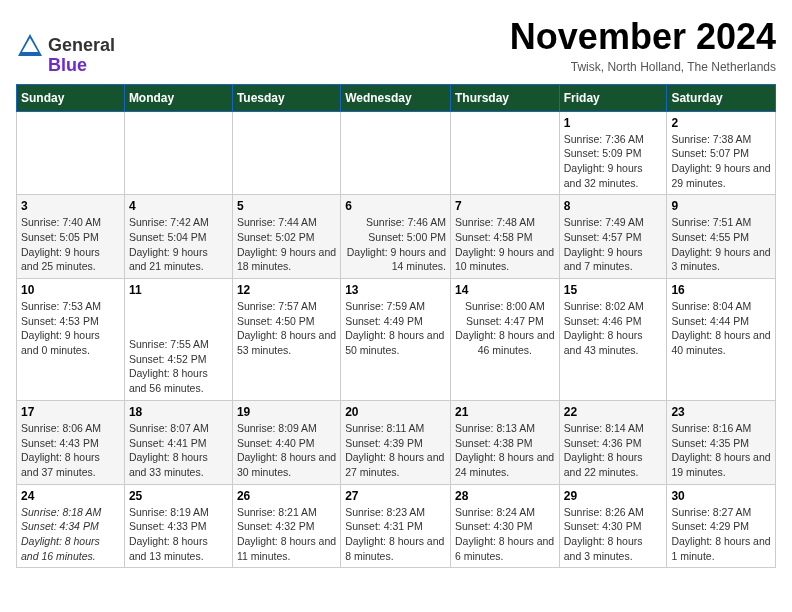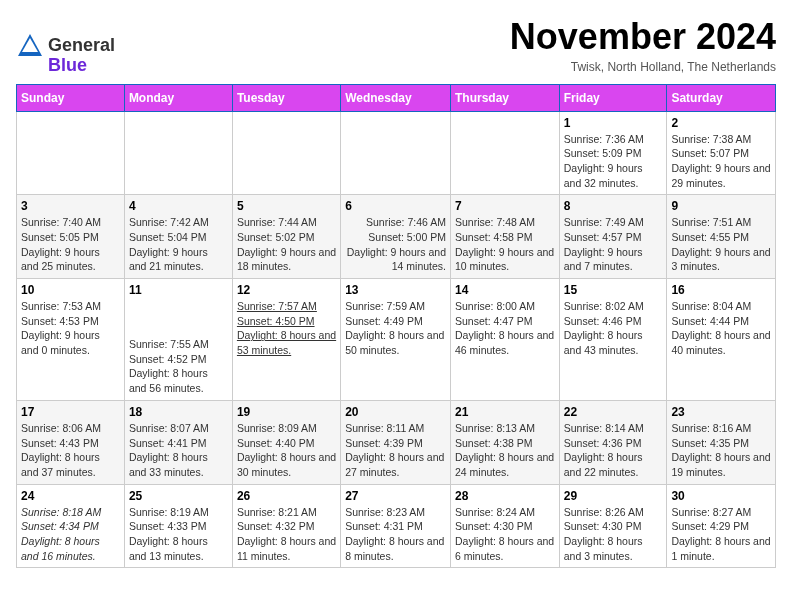--- a/index.html
+++ b/index.html
@@ -45,21 +45,21 @@
       font-size: 12px;
       color: #555;
       margin-top: 2px;
     }
     .calendar {
       width: 100%;
       border-collapse: collapse;
       font-size: 11px;
     }
     .calendar th {
-      background: #d946ef;
+      background: #14532d;
       color: #fff;
       padding: 6px 4px;
       text-align: left;
       font-size: 12px;
       font-weight: bold;
       border: 1px solid #1565c0;
     }
     .calendar td {
       vertical-align: top;
       padding: 4px;
@@ -189,33 +189,33 @@
 Daylight: 9 hours and 0 minutes.</div>
         </td>
         <td>
           <div class="day-num">11</div>
           <div class="cell-text" style="white-space: pre-line; margin-top: 40px;">Sunrise: 7:55 AM
 Sunset: 4:52 PM
 Daylight: 8 hours and 56 minutes.</div>
         </td>
         <td>
           <div class="day-num">12</div>
-          <div class="cell-text" style="white-space: pre-line; text-decoration: underline;">Sunrise: 7:57 AM
+          <div class="cell-text" style="white-space: pre-line;">Sunrise: 7:57 AM
 Sunset: 4:50 PM
 Daylight: 8 hours and 53 minutes.</div>
         </td>
         <td>
           <div class="day-num">13</div>
           <div class="cell-text" style="white-space: pre-line;">Sunrise: 7:59 AM
 Sunset: 4:49 PM
 Daylight: 8 hours and 50 minutes.</div>
         </td>
         <td>
           <div class="day-num">14</div>
-          <div class="cell-text" style="white-space: pre-line;">Sunrise: 8:00 AM
+          <div class="cell-text" style="white-space: pre-line; text-align: center;">Sunrise: 8:00 AM
 Sunset: 4:47 PM
 Daylight: 8 hours and 46 minutes.</div>
         </td>
         <td>
           <div class="day-num">15</div>
           <div class="cell-text" style="white-space: pre-line;">Sunrise: 8:02 AM
 Sunset: 4:46 PM
 Daylight: 8 hours and 43 minutes.</div>
         </td>
         <td>

